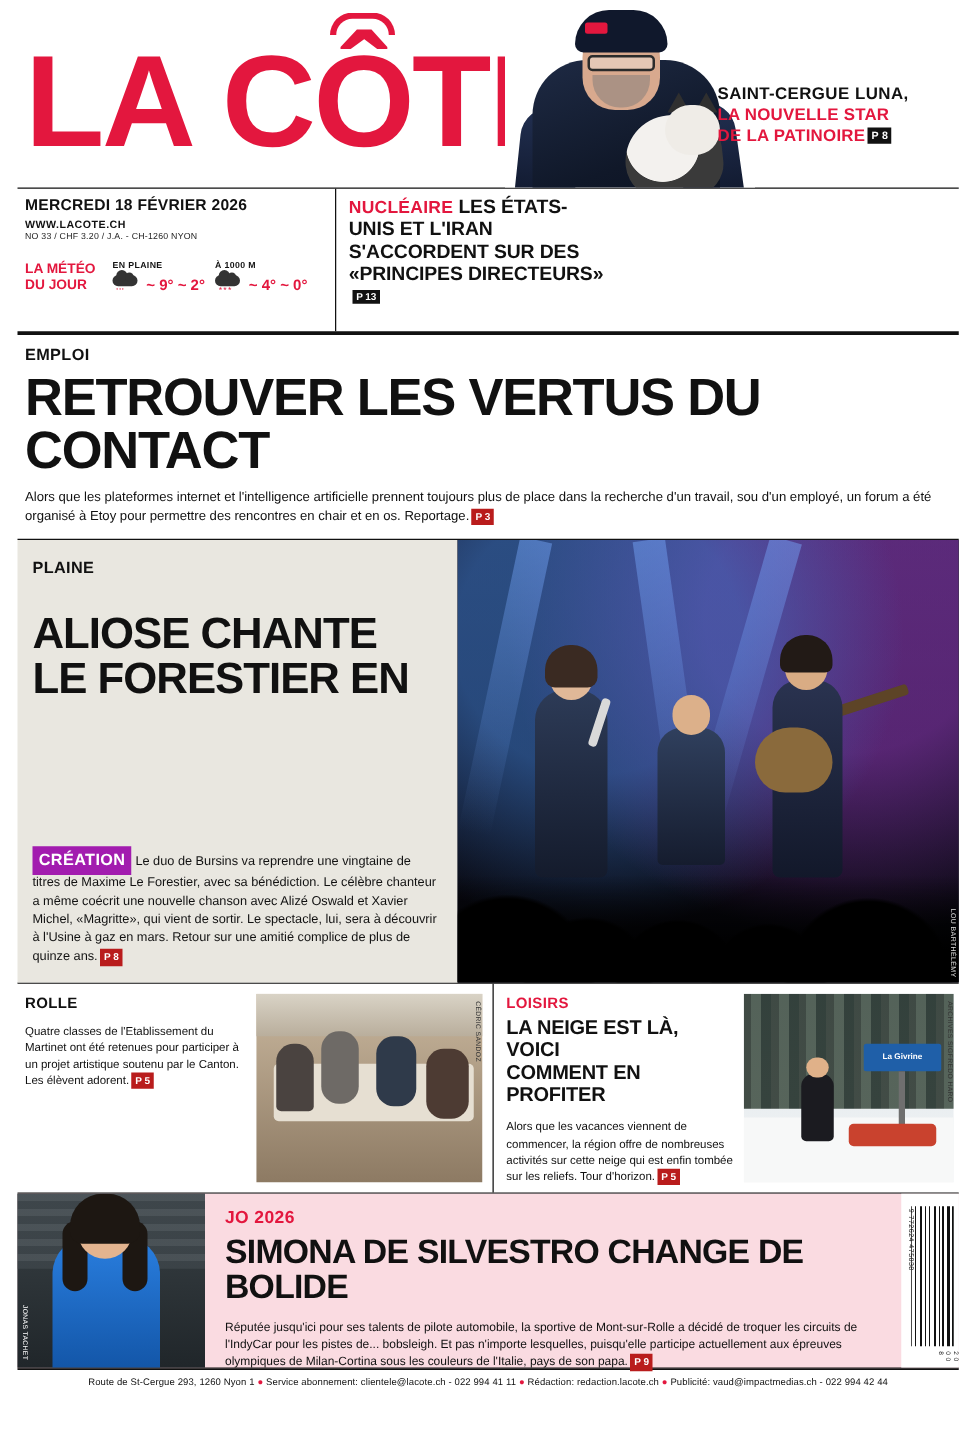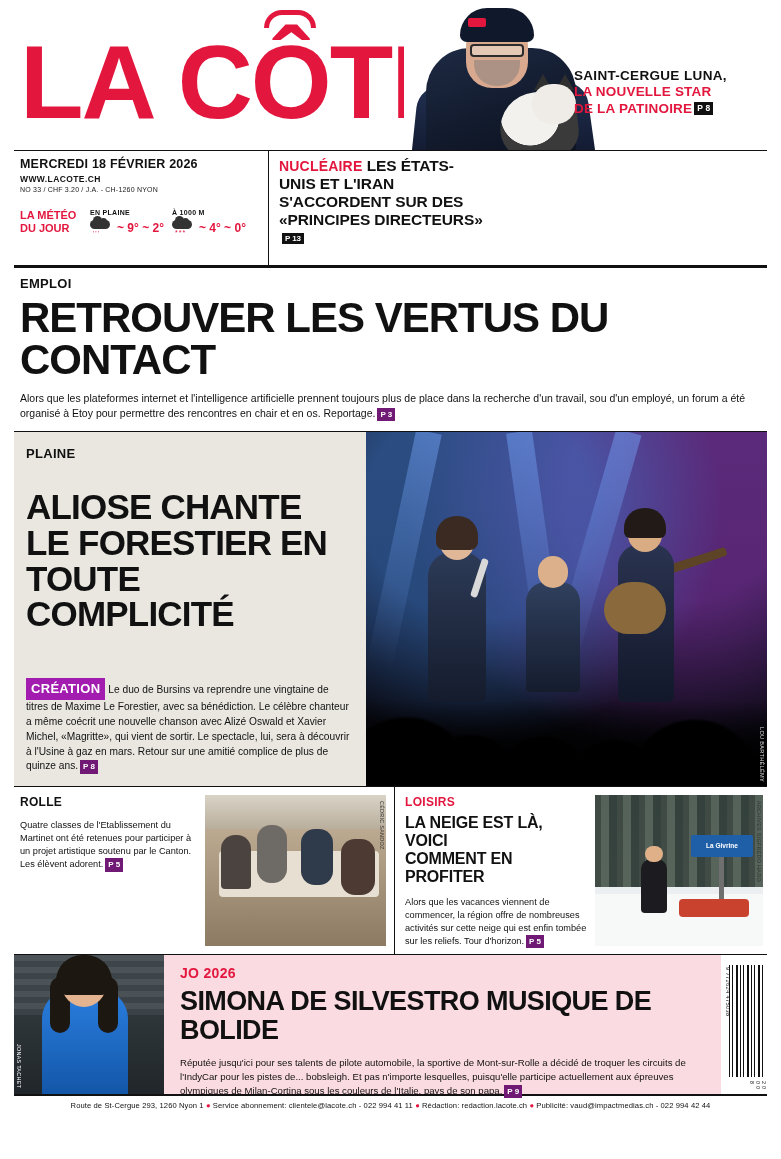--- a/index.html
+++ b/index.html
@@ -129,21 +129,21 @@
   .pgtag { display:inline-block; background:#111; color:#fff; font-size:8px; font-weight:bold; padding:1px 3px; vertical-align:2px; margin-left:3px;}
 
   
   .sec-emploi { padding: 8px 6px 10px 6px; }
   .sec-kicker { font-weight: bold; font-size: 13px; letter-spacing: .3px; }
   .big-title {
     font-weight: bold; font-size: 42px; line-height: 1.0; letter-spacing: -1px;
     margin-top: 6px;
   }
   .lede { font-size: 10.5px; line-height: 1.42; margin-top: 10px; }
-  .pgtag-sm { display:inline-block; background:#701a75; color:#fff; font-size:8px; font-weight:bold; padding:1px 3px; margin-left:2px;}
+  .pgtag-sm { display:inline-block; background:#b91c1c; color:#fff; font-size:8px; font-weight:bold; padding:1px 3px; margin-left:2px;}
 
   
   .musique {
     display: flex;
     border-top: 1.5px solid #111;
     border-bottom: 1.5px solid #111;
     height: 356px;
   }
   .mus-left {
     width: 352px;
@@ -353,21 +353,20 @@
       <span>Alors que les plateformes internet et l'intelligence artificielle prennent toujours plus de place dans la recherche d'un travail, sou d'un employé, un forum a été organisé à Etoy pour permettre des rencontres en chair et en os. Reportage.</span><span class="pgtag-sm">P 3</span>
     </div>
   </div>
 
   <div class="musique">
     <div class="mus-left">
       <div class="mus-kicker">PLAINE</div>
       <div class="mus-title">
         <span>ALIOSE CHANTE</span><br>
         <span>LE FORESTIER EN</span><br>
-        <span>TOUTE COMPLICITÉ</span>
       </div>
       <div class="mus-body">
         <span class="badge-creation">CRÉATION</span><span>Le duo de Bursins va reprendre une vingtaine de titres de Maxime Le Forestier, avec sa bénédiction. Le célèbre chanteur a même coécrit une nouvelle chanson avec Alizé Oswald et Xavier Michel, «Magritte», qui vient de sortir. Le spectacle, lui, sera à découvrir à l'Usine à gaz en mars. Retour sur une amitié complice de plus de quinze ans.</span><span class="pgtag-sm">P 8</span>
       </div>
     </div>
     <div class="mus-right">
       <div class="stage-bg"></div>
       <div class="beam" style="left:50px; top:0; transform: rotate(12deg);"></div>
       <div class="beam" style="left:140px; top:0; transform: rotate(-8deg);"></div>
       <div class="beam" style="left:250px; top:0; transform: rotate(16deg);"></div>
@@ -441,21 +440,21 @@
       <div class="jo-stripes"></div>
       <div class="jo-person"></div>
       <div class="jo-hair2"></div>
       <div class="jo-hair3"></div>
       <div class="jo-head"></div>
       <div class="jo-hair"></div>
       <div class="credit-jo">JONAS TACHET</div>
     </div>
     <div class="jo-text">
       <div class="jo-kicker">JO 2026</div>
-      <div class="jo-head-line">SIMONA DE SILVESTRO MUSIQUE DE BOLIDE</div>
+      <div class="jo-head-line">SIMONA DE SILVESTRO CHANGE DE BOLIDE</div>
       <div class="jo-body">
         <span>Réputée jusqu'ici pour ses talents de pilote automobile, la sportive de Mont-sur-Rolle a décidé de troquer les circuits de l'IndyCar pour les pistes de... bobsleigh. Et pas n'importe lesquelles, puisqu'elle participe actuellement aux épreuves olympiques de Milan-Cortina sous les couleurs de l'Italie, pays de son papa.</span><span class="pgtag-sm">P 9</span>
       </div>
     </div>
     <div class="barcode-wrap">
       <div class="barcode-num2">2 0 0 0 8</div>
       <div class="barcode"></div>
       <div class="barcode-num">9 772624 475038</div>
     </div>
   </div>

